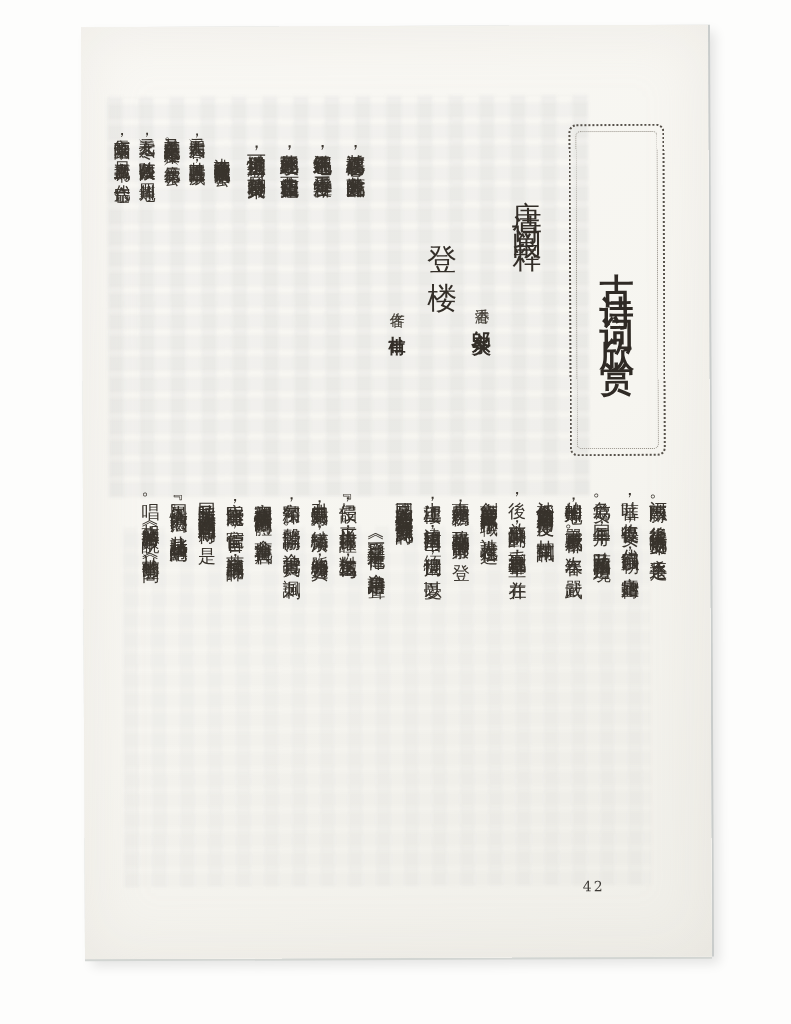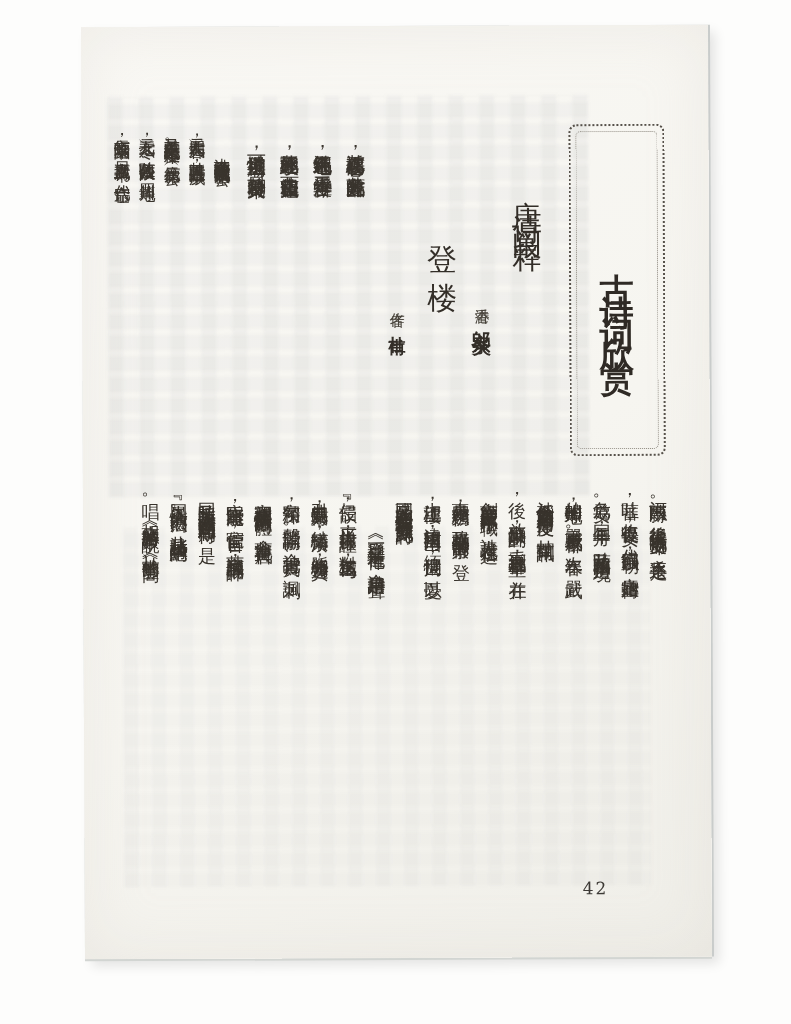--- a/index.html
+++ b/index.html
@@ -69,21 +69,21 @@
   .poem-line{line-height:33px;font-size:19px;letter-spacing:.4px;padding-top:14px;}
   
   .intro{margin-right:2px;}
   .intro-col{line-height:25px;font-size:16.5px;letter-spacing:.8px;}
   .intro-col.indent1{padding-top:19px;}
   
   .body-col{line-height:28.2px;font-size:18px;letter-spacing:1.45px;}
   .body-col.para-start{padding-top:39px;}
   
   .pagenum{
-    position:absolute;left:498px;top:853px;font-size:17px;letter-spacing:2px;
+    position:absolute;left:498px;top:853px;font-size:14px;letter-spacing:2px;
     color:#3d3a36;font-family:"DejaVu Serif","Liberation Serif",serif;
   }
 </style>
 </head>
 <body>
 
 <div class="paper">
   <div class="bleed"></div>
   <div class="bleed2"></div>
 

